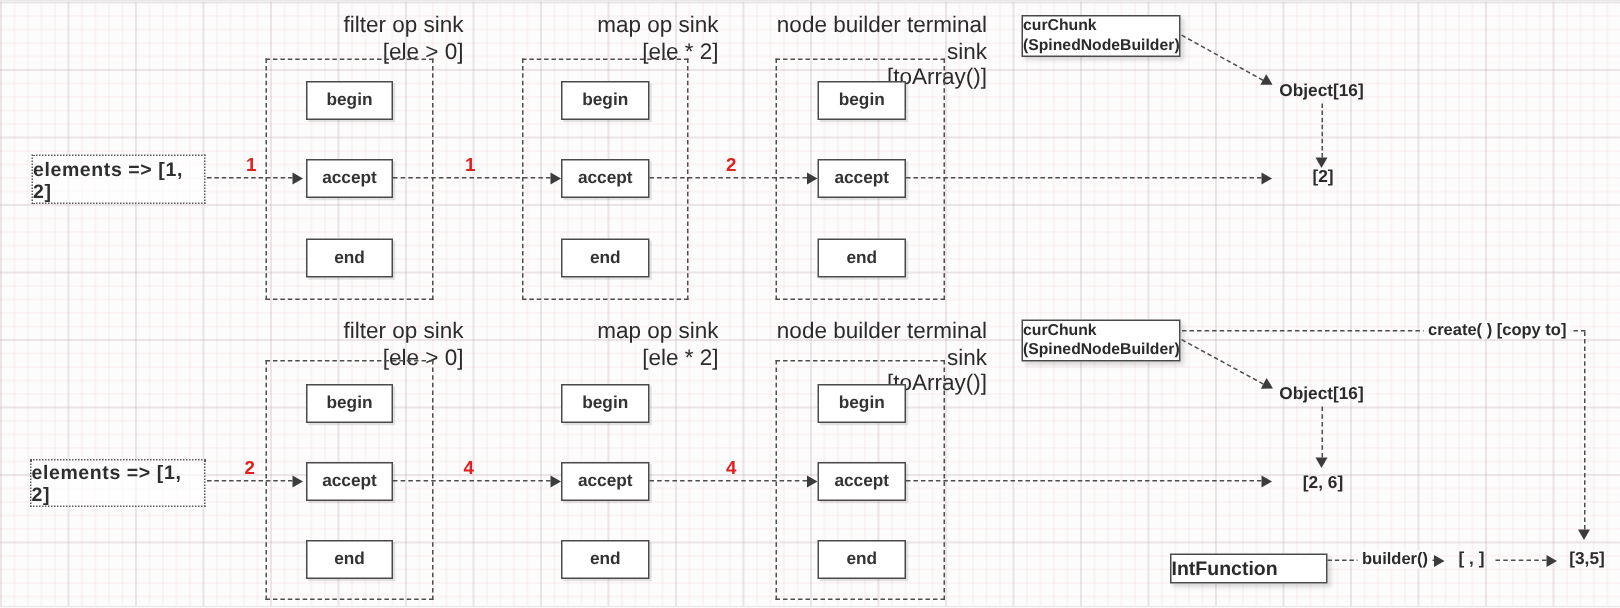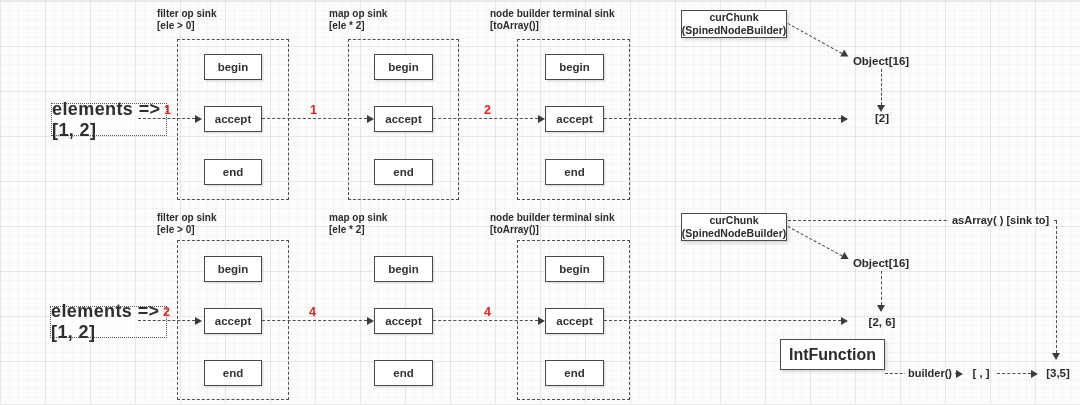--- a/index.html
+++ b/index.html
@@ -12,37 +12,37 @@
       linear-gradient(to bottom, rgba(225,170,170,0.10) 1px, transparent 1px),
       linear-gradient(to right, rgba(175,175,185,0.22) 1px, transparent 1px),
       linear-gradient(to bottom, rgba(175,175,185,0.22) 1px, transparent 1px);
     background-size:9px 9px, 9px 9px, 45px 45px, 45px 45px;
     border-top:1px solid #e9e9e9;border-bottom:1px solid #e9e9e9;
     box-sizing:border-box;
   }
   .elements-box{
     position:absolute;border:1.5px dotted #5a5a5a;background:rgba(255,255,255,0.6);
     display:flex;align-items:center;justify-content:center;
-    font-size:18px;font-weight:700;color:#2e2e2e;letter-spacing:.4px;box-sizing:border-box;margin-left:30px;
+    font-size:13px;font-weight:700;color:#2e2e2e;letter-spacing:.4px;box-sizing:border-box;
   }
   .stage-title{
-    position:absolute;text-align:left;font-size:10px;font-weight:700;color:#2b2b2b;line-height:1.18;
+    position:absolute;text-align:right;font-size:15px;font-weight:400;color:#2b2b2b;line-height:1.18;
   }
   .dashed-container{
     position:absolute;border:1.6px dashed #4d4d4d;box-sizing:border-box;background:transparent;
   }
   .step-box{
     position:absolute;border:1.5px solid #4a4a4a;background:#ffffff;box-sizing:border-box;
     display:flex;align-items:center;justify-content:center;
     font-size:11.5px;font-weight:600;color:#333333;
     box-shadow:1.5px 1.5px 0 rgba(0,0,0,0.10);
   }
   .solid-box{
     position:absolute;border:1.5px solid #4a4a4a;background:#ffffff;box-sizing:border-box;
-    display:flex;flex-direction:column;align-items:center;justify-content:center;
+    display:flex;flex-direction:column;align-items:flex-start;justify-content:center;
     font-size:10.5px;font-weight:700;color:#2b2b2b;text-align:center;line-height:1.25;
     box-shadow:2px 2px 3px rgba(0,0,0,0.14);
   }
   .hline{position:absolute;height:0;border-top:1.6px dashed #4d4d4d;}
   .vline{position:absolute;width:0;border-left:1.6px dashed #4d4d4d;}
   .arrow-r{position:absolute;width:0;height:0;border-top:4px solid transparent;border-bottom:4px solid transparent;border-left:7px solid #3b3b3b;}
   .arrow-d{position:absolute;width:0;height:0;border-left:4px solid transparent;border-right:4px solid transparent;border-top:7px solid #3b3b3b;}
   .diag{position:absolute;height:0;border-top:1.6px dashed #4d4d4d;transform-origin:0 0;}
   .diag .head{position:absolute;right:-7px;top:-5px;width:0;height:0;border-top:4px solid transparent;border-bottom:4px solid transparent;border-left:7px solid #3b3b3b;}
   .red-num{position:absolute;color:#e02020;font-size:12.5px;font-weight:700;}
@@ -152,33 +152,33 @@
   <div class="red-num" style="left:163px;top:304px">2</div>
   <div class="red-num" style="left:309px;top:304px">4</div>
   <div class="red-num" style="left:484px;top:304px">4</div>
 
   <div class="solid-box" style="left:681px;top:212px;width:106px;height:28px">
     <div>curChunk</div>
     <div>(SpinedNodeBuilder)</div>
   </div>
 
   <div class="hline" style="left:788px;top:219px;width:269px"></div>
-  <div class="line-label" style="left:949px;top:213px">asArray( ) [sink to]</div>
+  <div class="line-label" style="left:949px;top:213px">create( ) [copy to]</div>
   <div class="vline" style="left:1056px;top:220px;height:132px"></div>
   <div class="arrow-d" style="left:1052px;top:352px"></div>
 
   <div class="diag" style="left:788px;top:225px;width:62px;transform:rotate(28.5deg)">
     <span class="head"></span>
   </div>
   <div class="float-label" style="left:845px;top:256px;width:72px">Object[16]</div>
   <div class="vline" style="left:881px;top:270px;height:34px"></div>
   <div class="arrow-d" style="left:877px;top:304px"></div>
   <div class="float-label" style="left:852px;top:315px;width:60px">[2, 6]</div>
 
-  <div class="solid-box" style="left:780px;top:338px;width:105px;height:31px;font-size:16px">
+  <div class="solid-box" style="left:780px;top:368px;width:105px;height:20px;font-size:13px">
     <div>IntFunction</div>
   </div>
   <div class="hline" style="left:885px;top:372px;width:71px"></div>
   <div class="line-label" style="left:905px;top:366px">builder()</div>
   <div class="arrow-r" style="left:956px;top:369px"></div>
   <div class="float-label" style="left:966px;top:366px;width:30px">[ , ]</div>
   <div class="hline" style="left:997px;top:372px;width:34px"></div>
   <div class="arrow-r" style="left:1031px;top:369px"></div>
   <div class="float-label" style="left:1040px;top:366px;width:36px">[3,5]</div>
 

